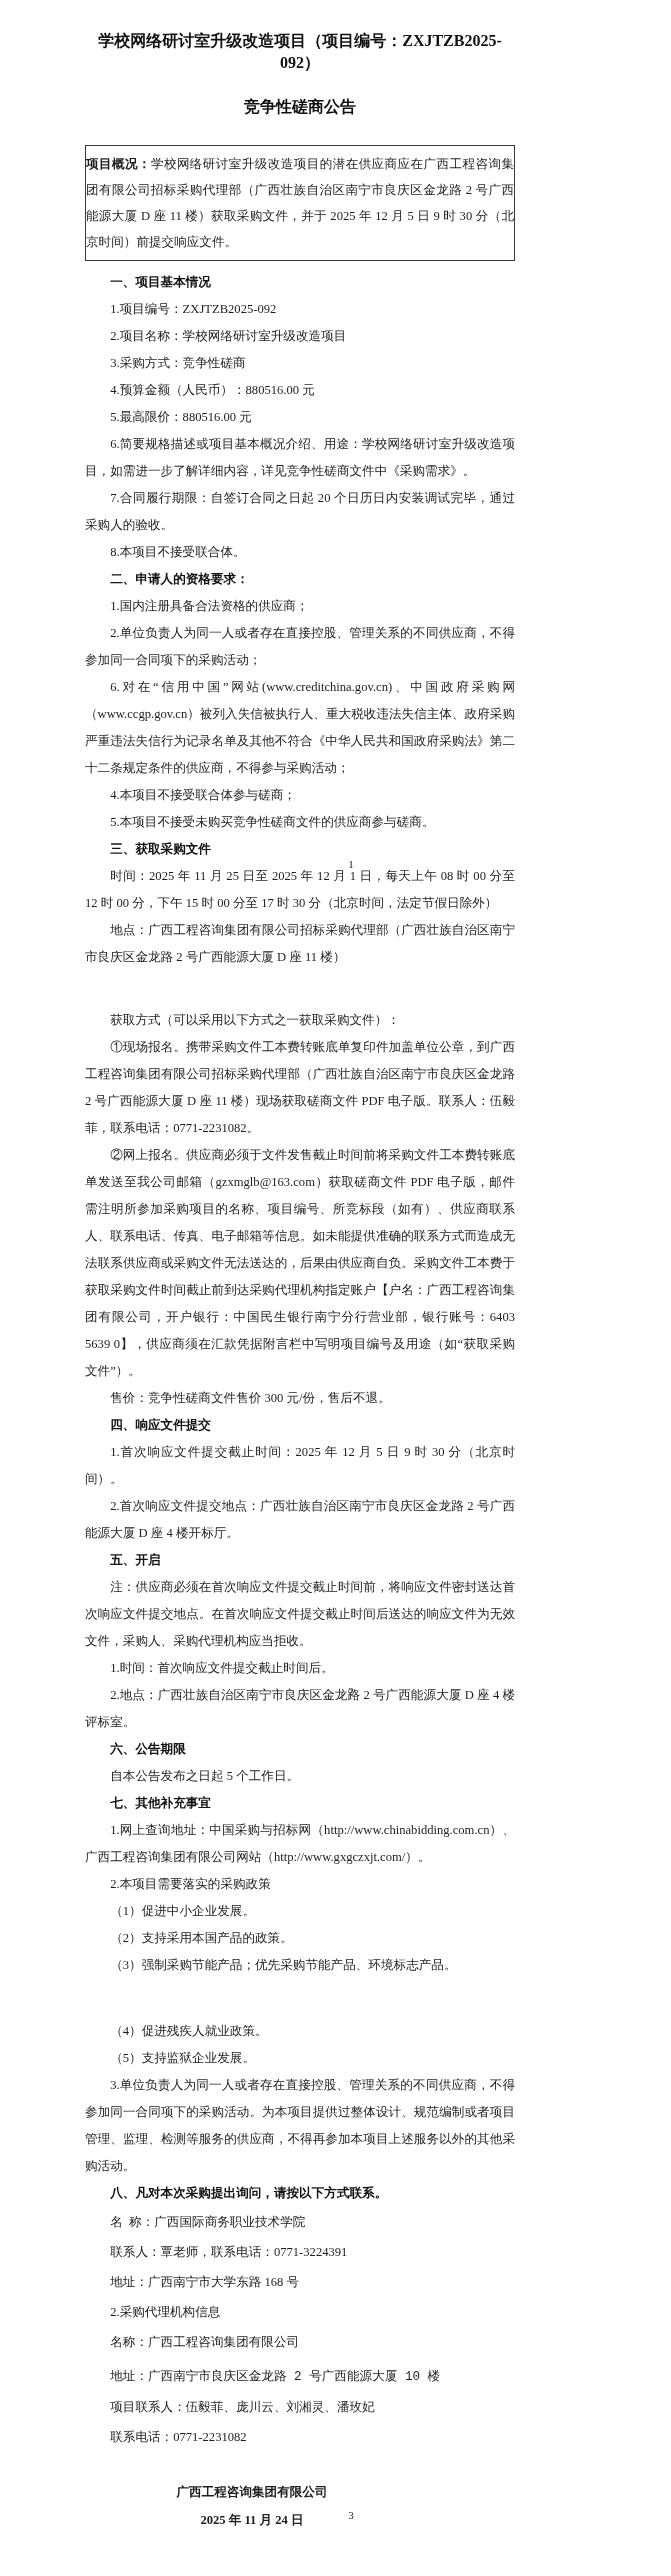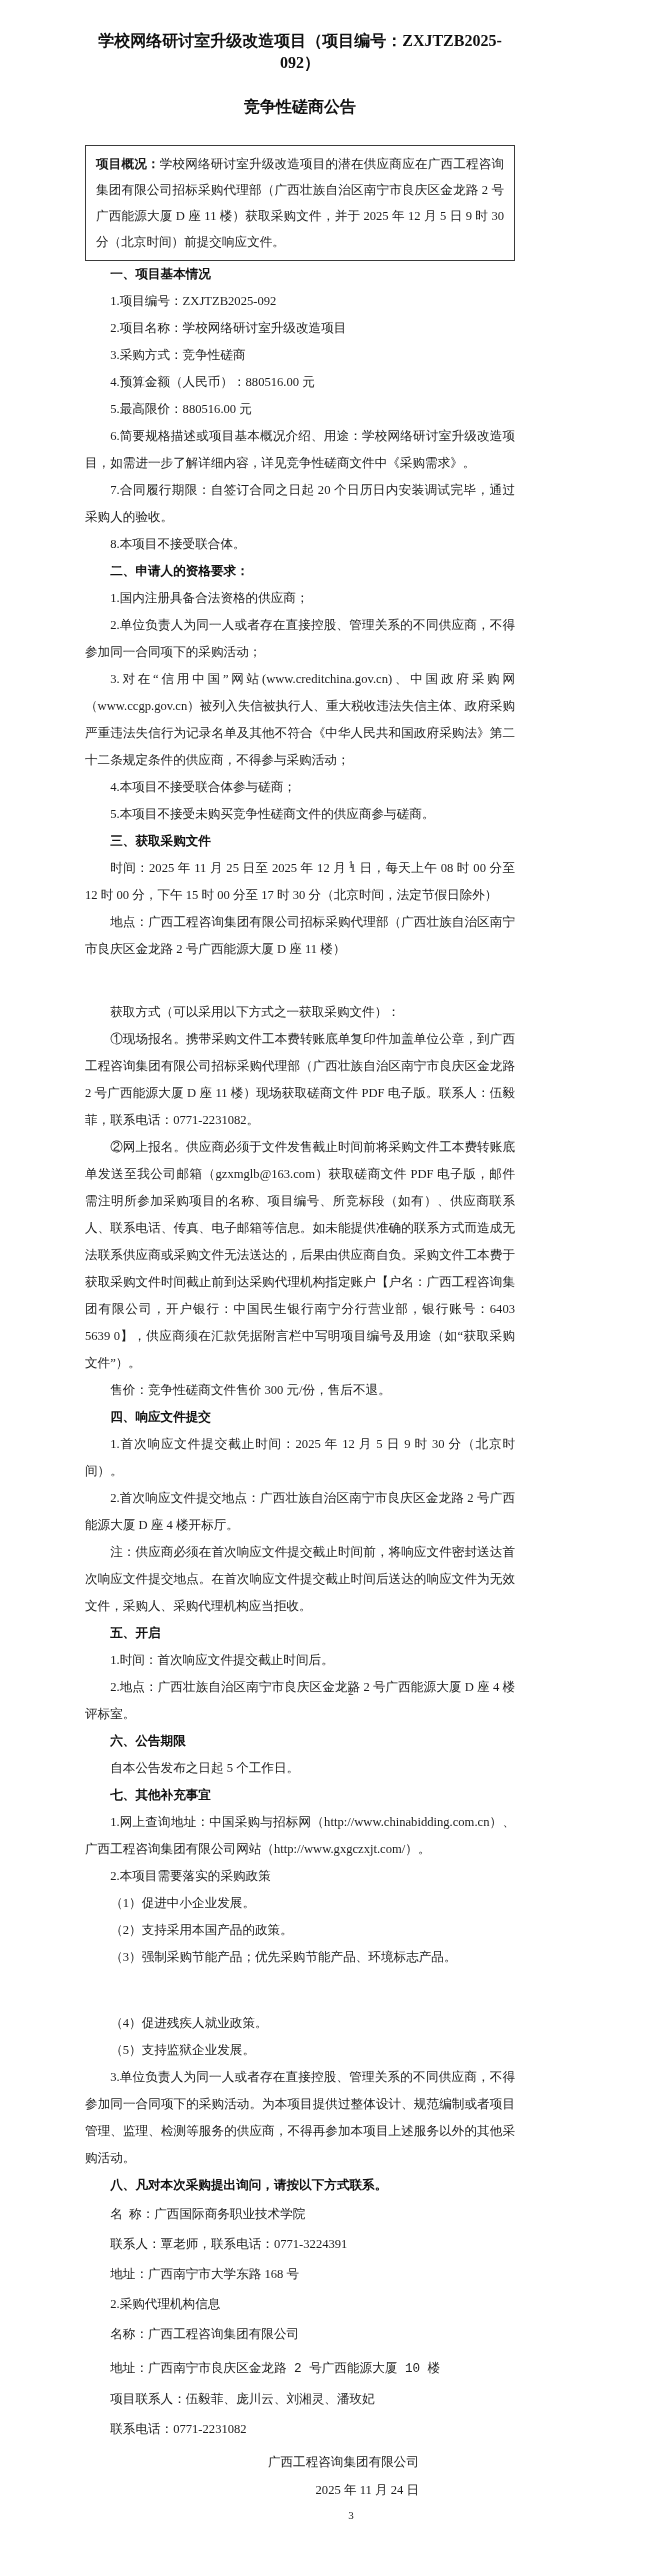--- a/index.html
+++ b/index.html
@@ -18,42 +18,43 @@
     text-align:center;
     font-weight:bold;
     font-size:16px;
     line-height:22px;
     color:#111;
   }
   .title2{margin-top:22px;}
   .obox{
     margin-top:27px;
     border:0.8px solid #3a3a3a;
-    padding:5px 10px;
+    padding:5px 0;
     line-height:26px;
     text-align:justify;
   }
   .obox .lbl{font-weight:bold;}
   .obox .txt{}
   .blk{
     line-height:27px;
     text-align:justify;
     text-indent:2em;
   }
   .heading{font-weight:bold;color:#111;}
-  .h1st{margin-top:0;}
+  .h1st{margin-top:8px;}
   .mt30{margin-top:36px;}
   .mt46{margin-top:39px;}
   .mt6{margin-top:5px;font-family:Liberation Mono, monospace;}
   .contact{line-height:30px;}
   .sig{
-    margin-top:4px;
-    text-align:right;
+    margin-top:26px;
+    text-align:center;
     padding-right:96px;
     line-height:28px;
+    font-weight:bold;
   }
   .pagenum{
     position:absolute;
     left:85px;
     width:532px;
     text-align:center;
     font-size:11px;
     line-height:15px;
     color:#222;
   }
@@ -78,35 +79,35 @@
         <div class="blk para">2.项目名称：学校网络研讨室升级改造项目</div>
         <div class="blk para">3.采购方式：竞争性磋商</div>
         <div class="blk para">4.预算金额（人民币）：880516.00 元</div>
         <div class="blk para">5.最高限价：880516.00 元</div>
         <div class="blk para">6.简要规格描述或项目基本概况介绍、用途：学校网络研讨室升级改造项目，如需进一步了解详细内容，详见竞争性磋商文件中《采购需求》。</div>
         <div class="blk para">7.合同履行期限：自签订合同之日起 20 个日历日内安装调试完毕，通过采购人的验收。</div>
         <div class="blk para">8.本项目不接受联合体。</div>
         <div class="blk heading">二、申请人的资格要求：</div>
         <div class="blk para">1.国内注册具备合法资格的供应商；</div>
         <div class="blk para">2.单位负责人为同一人或者存在直接控股、管理关系的不同供应商，不得参加同一合同项下的采购活动；</div>
-        <div class="blk para">3.对在“信用中国”网站(www.creditchina.gov.cn)、中国政府采购网（www.ccgp.gov.cn）被列入失信被执行人、重大税收违法失信主体、政府采购严重违法失信行为记录名单及其他不符合《中华人民共和国政府采购法》第二十二条规定条件的供应商，不得参与采购活动；</div>
+        <div class="blk para">6.对在“信用中国”网站(www.creditchina.gov.cn)、中国政府采购网（www.ccgp.gov.cn）被列入失信被执行人、重大税收违法失信主体、政府采购严重违法失信行为记录名单及其他不符合《中华人民共和国政府采购法》第二十二条规定条件的供应商，不得参与采购活动；</div>
         <div class="blk para">4.本项目不接受联合体参与磋商；</div>
         <div class="blk para">5.本项目不接受未购买竞争性磋商文件的供应商参与磋商。</div>
         <div class="blk heading">三、获取采购文件</div>
         <div class="blk para">时间：2025 年 11 月 25 日至 2025 年 12 月 1 日，每天上午 08 时 00 分至 12 时 00 分，下午 15 时 00 分至 17 时 30 分（北京时间，法定节假日除外）</div>
         <div class="blk para">地点：广西工程咨询集团有限公司招标采购代理部（广西壮族自治区南宁市良庆区金龙路 2 号广西能源大厦 D 座 11 楼）</div>
         <div class="blk para mt30">获取方式（可以采用以下方式之一获取采购文件）：</div>
         <div class="blk para">①现场报名。携带采购文件工本费转账底单复印件加盖单位公章，到广西工程咨询集团有限公司招标采购代理部（广西壮族自治区南宁市良庆区金龙路 2 号广西能源大厦 D 座 11 楼）现场获取磋商文件 PDF 电子版。联系人：伍毅菲，联系电话：0771-2231082。</div>
         <div class="blk para">②网上报名。供应商必须于文件发售截止时间前将采购文件工本费转账底单发送至我公司邮箱（gzxmglb@163.com）获取磋商文件 PDF 电子版，邮件需注明所参加采购项目的名称、项目编号、所竞标段（如有）、供应商联系人、联系电话、传真、电子邮箱等信息。如未能提供准确的联系方式而造成无法联系供应商或采购文件无法送达的，后果由供应商自负。采购文件工本费于获取采购文件时间截止前到达采购代理机构指定账户【户名：广西工程咨询集团有限公司，开户银行：中国民生银行南宁分行营业部，银行账号：6403 5639 0】，供应商须在汇款凭据附言栏中写明项目编号及用途（如“获取采购文件”）。</div>
         <div class="blk para">售价：竞争性磋商文件售价 300 元/份，售后不退。</div>
         <div class="blk heading">四、响应文件提交</div>
         <div class="blk para">1.首次响应文件提交截止时间：2025 年 12 月 5 日 9 时 30 分（北京时间）。</div>
         <div class="blk para">2.首次响应文件提交地点：广西壮族自治区南宁市良庆区金龙路 2 号广西能源大厦 D 座 4 楼开标厅。</div>
+        <div class="blk heading">五、开启</div>
         <div class="blk para">注：供应商必须在首次响应文件提交截止时间前，将响应文件密封送达首次响应文件提交地点。在首次响应文件提交截止时间后送达的响应文件为无效文件，采购人、采购代理机构应当拒收。</div>
-        <div class="blk heading">五、开启</div>
         <div class="blk para">1.时间：首次响应文件提交截止时间后。</div>
         <div class="blk para">2.地点：广西壮族自治区南宁市良庆区金龙路 2 号广西能源大厦 D 座 4 楼评标室。</div>
         <div class="blk heading">六、公告期限</div>
         <div class="blk para">自本公告发布之日起 5 个工作日。</div>
         <div class="blk heading">七、其他补充事宜</div>
         <div class="blk para">1.网上查询地址：中国采购与招标网（http://www.chinabidding.com.cn）、广西工程咨询集团有限公司网站（http://www.gxgczxjt.com/）。</div>
         <div class="blk para">2.本项目需要落实的采购政策</div>
         <div class="blk para">（1）促进中小企业发展。</div>
         <div class="blk para">（2）支持采用本国产品的政策。</div>
         <div class="blk para">（3）强制采购节能产品；优先采购节能产品、环境标志产品。</div>

